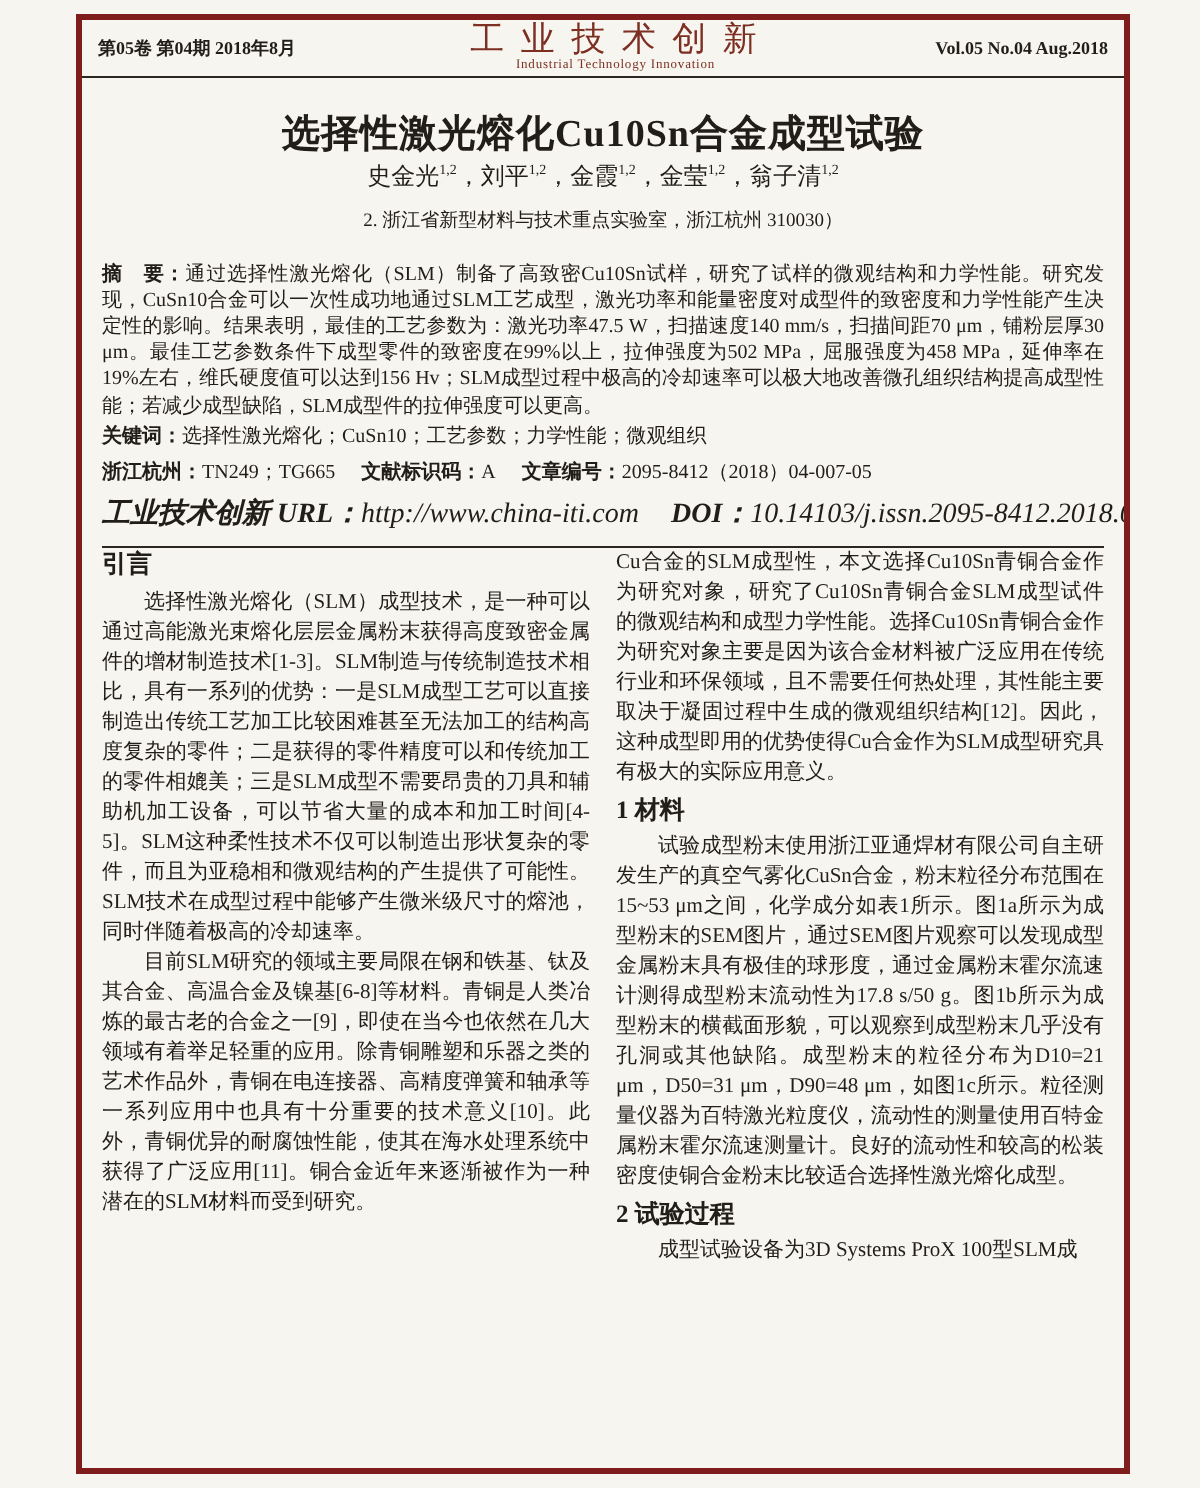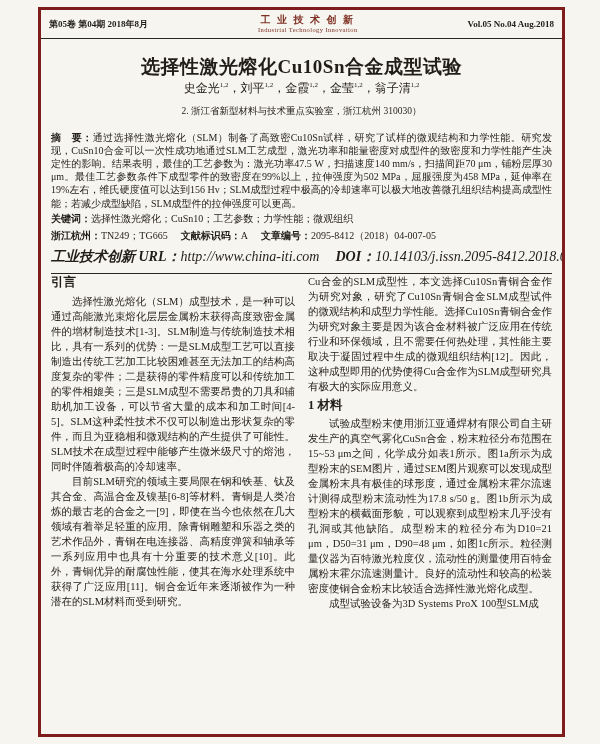--- a/index.html
+++ b/index.html
@@ -21,21 +21,21 @@
     overflow: hidden;
     background: #f7f5f0;
   }
   .header {
     height: 28px; display: flex; align-items: center;
     justify-content: space-between; padding: 0 8px;
     border-bottom: 1px solid #2b2620;
   }
   .h-left, .h-right { font-size: 9px; font-weight: bold; white-space: nowrap; }
   .h-center { text-align: center; line-height: 1; }
-  .h-title { font-size: 10px; font-weight: bold; letter-spacing: 2px; color: #7d2f22; }
+  .h-title { font-size: 17px; font-weight: normal; letter-spacing: 2px; color: #7d2f22; }
   .h-sub { font-size: 6.5px; margin-top: 2px; letter-spacing: 0.4px; color: #7d2f22; }
   .front { padding: 0 10px; }
   .title { margin: 15px 0 0; text-align: center; font-size: 19px; font-weight: bold; letter-spacing: 0.5px; }
   .authors { text-align: center; font-size: 12px; }
   .sup { font-size: 7px; }
   .affils { margin-top: 8px; text-align: center; font-size: 9.5px; line-height: 13.5px; }
   .abstract { margin: 12px 0 0; font-size: 10px; line-height: 13.2px; text-align: justify; }
   .kw { margin: 2px 0 0; font-size: 10px; line-height: 13.2px; text-align: justify; }
   b.lbl { font-weight: bold; }
   .meta { margin: 4px 0 0; font-size: 10px; white-space: nowrap; }
@@ -90,18 +90,19 @@
     <div class="columns">
       <div class="col col-left">
         <h2>引言</h2>
         <p class="indent">选择性激光熔化（SLM）成型技术，是一种可以通过高能激光束熔化层层金属粉末获得高度致密金属件的增材制造技术[1-3]。SLM制造与传统制造技术相比，具有一系列的优势：一是SLM成型工艺可以直接制造出传统工艺加工比较困难甚至无法加工的结构高度复杂的零件；二是获得的零件精度可以和传统加工的零件相媲美；三是SLM成型不需要昂贵的刀具和辅助机加工设备，可以节省大量的成本和加工时间[4-5]。SLM这种柔性技术不仅可以制造出形状复杂的零件，而且为亚稳相和微观结构的产生提供了可能性。SLM技术在成型过程中能够产生微米级尺寸的熔池，同时伴随着极高的冷却速率。</p>
         <p class="indent">目前SLM研究的领域主要局限在钢和铁基、钛及其合金、高温合金及镍基[6-8]等材料。青铜是人类冶炼的最古老的合金之一[9]，即使在当今也依然在几大领域有着举足轻重的应用。除青铜雕塑和乐器之类的艺术作品外，青铜在电连接器、高精度弹簧和轴承等一系列应用中也具有十分重要的技术意义[10]。此外，青铜优异的耐腐蚀性能，使其在海水处理系统中获得了广泛应用[11]。铜合金近年来逐渐被作为一种潜在的SLM材料而受到研究。</p>
       </div>
       <div class="col col-right">
         <p>Cu合金的SLM成型性，本文选择Cu10Sn青铜合金作为研究对象，研究了Cu10Sn青铜合金SLM成型试件的微观结构和成型力学性能。选择Cu10Sn青铜合金作为研究对象主要是因为该合金材料被广泛应用在传统行业和环保领域，且不需要任何热处理，其性能主要取决于凝固过程中生成的微观组织结构[12]。因此，这种成型即用的优势使得Cu合金作为SLM成型研究具有极大的实际应用意义。</p>
         <h2>1 材料</h2>
         <p class="indent">试验成型粉末使用浙江亚通焊材有限公司自主研发生产的真空气雾化CuSn合金，粉末粒径分布范围在15~53 μm之间，化学成分如表1所示。图1a所示为成型粉末的SEM图片，通过SEM图片观察可以发现成型金属粉末具有极佳的球形度，通过金属粉末霍尔流速计测得成型粉末流动性为17.8 s/50 g。图1b所示为成型粉末的横截面形貌，可以观察到成型粉末几乎没有孔洞或其他缺陷。成型粉末的粒径分布为D10=21 μm，D50=31 μm，D90=48 μm，如图1c所示。粒径测量仪器为百特激光粒度仪，流动性的测量使用百特金属粉末霍尔流速测量计。良好的流动性和较高的松装密度使铜合金粉末比较适合选择性激光熔化成型。</p>
+        <h2>2 试验过程</h2>
         <p class="indent">成型试验设备为3D Systems ProX 100型SLM成</p>
       </div>
     </div>
 
   </div>
 </div>
 
 </body></html>

